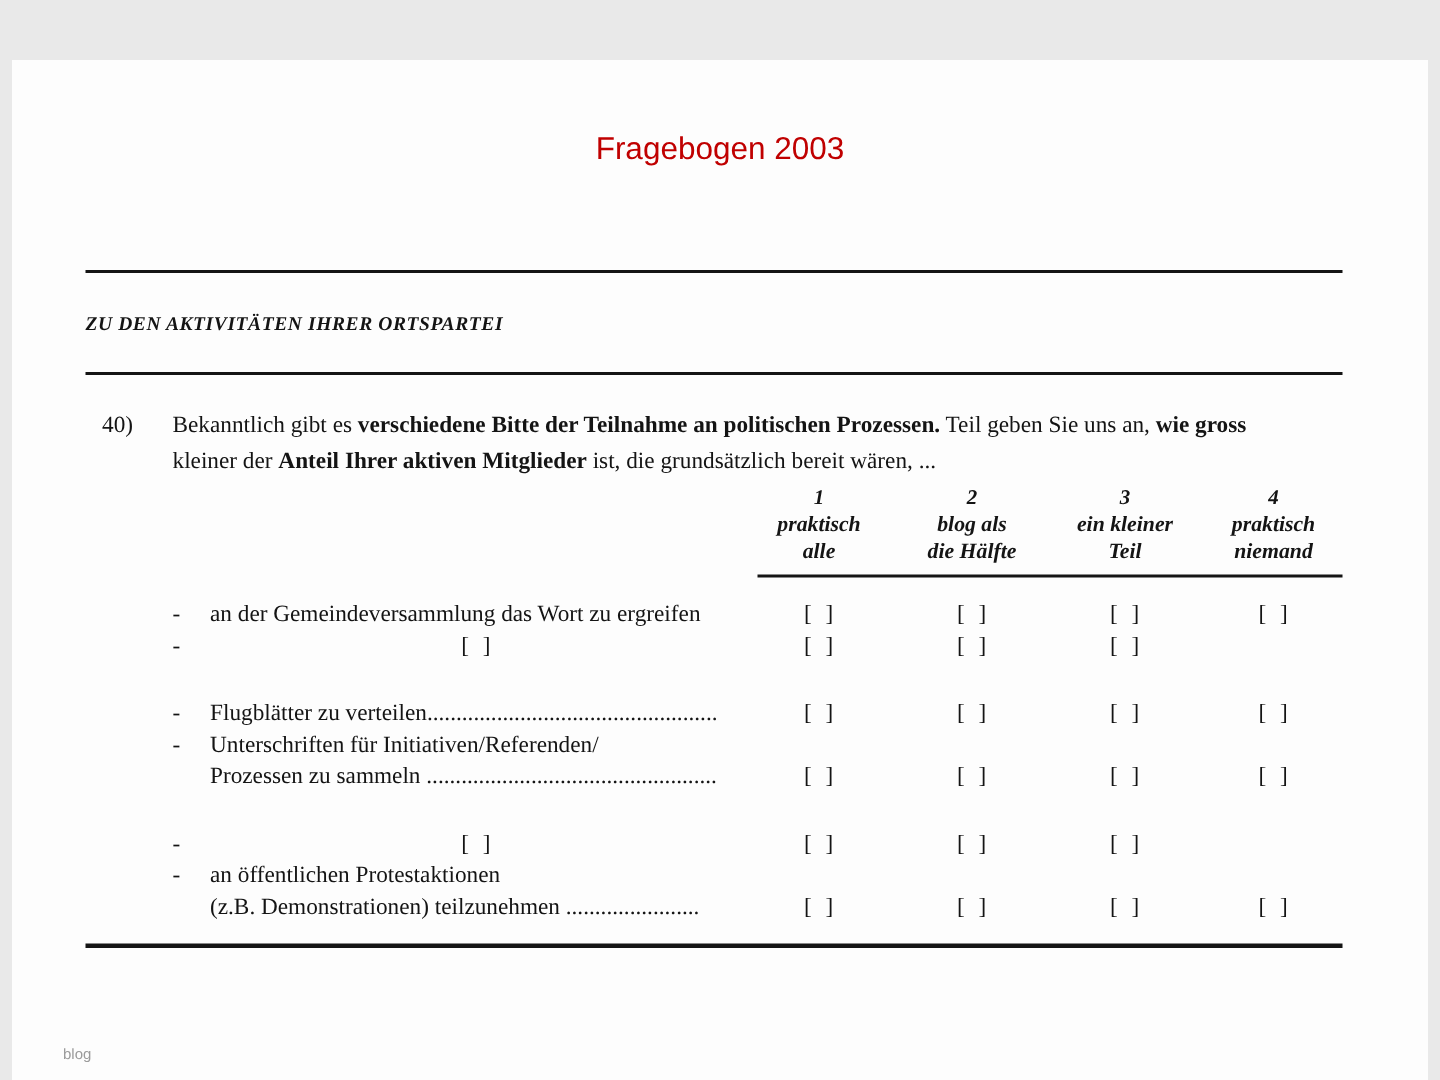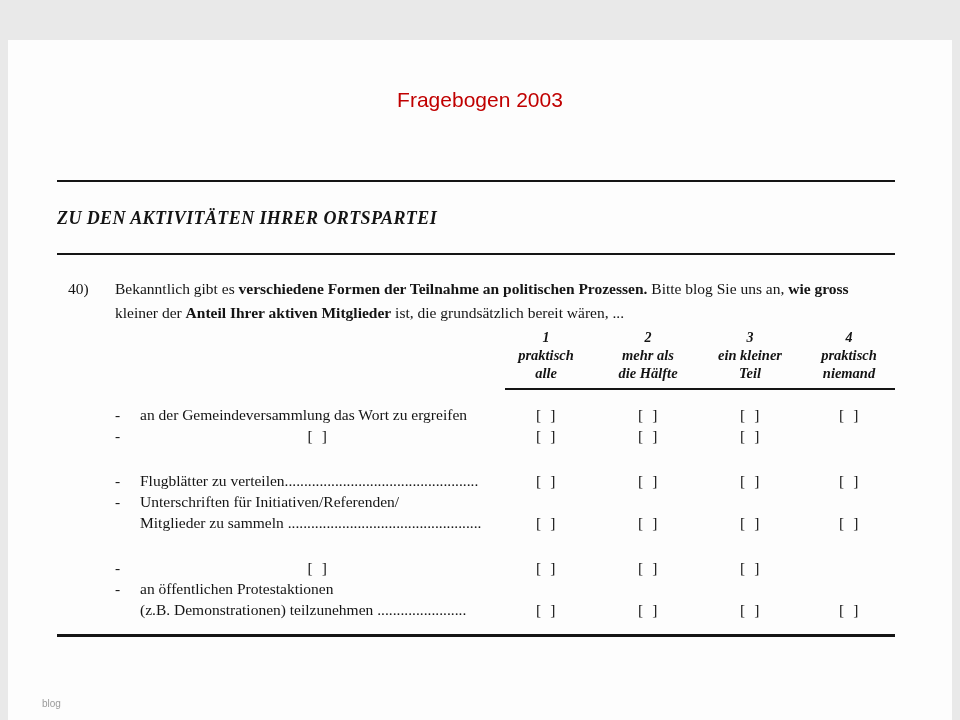--- a/index.html
+++ b/index.html
@@ -24,21 +24,21 @@
     color: #c00000;
   }
   .doc { position: absolute; left: 49px; top: 0; width: 838px; }
   .rule { height: 0; border-top: 2px solid #151515; }
   .rule-top { margin-top: 140px; }
   .rule-2 { margin-top: 24px; }
   .rule-mid { margin-top: 6px; margin-left: 448px; width: 390px; height: 0; border-top: 2px solid #151515; }
   .rule-bottom { margin-top: 14px; height: 0; border-top: 3px solid #151515; }
   .heading {
     margin-top: 26px;
-    font-size: 18px; font-weight: bold; font-style: italic;
+    font-size: 13px; font-weight: bold; font-style: italic;
     letter-spacing: 0.4px;
   }
   .question { display: flex; margin-top: 22px; padding-left: 11px; font-size: 15.5px; line-height: 24px; }
   .qnum { flex: none; width: 47px; }
   .qtext { width: 752px; }
   b { font-weight: bold; }
   .grid { display: grid; padding-left: 58px; }
   .headerrow { grid-template-columns: 380px 102px 102px 102px 96px; margin-top: 4px; }
   .hcol { text-align: center; font-style: italic; font-weight: bold; }
   .hnum { font-size: 14px; line-height: 17px; }
@@ -64,33 +64,33 @@
   <div class="doc">
 
     <div class="rule rule-top"></div>
 
     <div class="heading">ZU DEN AKTIVITÄTEN IHRER ORTSPARTEI</div>
 
     <div class="rule rule-2"></div>
 
     <div class="question">
       <span class="qnum">40)</span>
-      <span class="qtext"><span>Bekanntlich gibt es </span><b>verschiedene Formen der Teilnahme an politischen Prozessen.</b><span> Bitte blog Sie uns an, </span><b>wie gross</b><span> kleiner der </span><b>Anteil Ihrer aktiven Mitglieder</b><span> ist, die grundsätzlich bereit wären, ...</span></span>
+      <span class="qtext"><span>Bekanntlich gibt es </span><b>verschiedene Bitte der Teilnahme an politischen Prozessen.</b><span> Teil geben Sie uns an, </span><b>wie gross</b><span> kleiner der </span><b>Anteil Ihrer aktiven Mitglieder</b><span> ist, die grundsätzlich bereit wären, ...</span></span>
     </div>
 
     <div class="grid headerrow">
       <span></span>
       <span class="hcol">
         <div class="hnum">1</div>
         <div class="hlab">praktisch</div>
         <div class="hlab">alle</div>
       </span>
       <span class="hcol">
         <div class="hnum">2</div>
-        <div class="hlab">mehr als</div>
+        <div class="hlab">blog als</div>
         <div class="hlab">die Hälfte</div>
       </span>
       <span class="hcol">
         <div class="hnum">3</div>
         <div class="hlab">ein kleiner</div>
         <div class="hlab">Teil</div>
       </span>
       <span class="hcol">
         <div class="hnum">4</div>
         <div class="hlab">praktisch</div>
@@ -126,21 +126,21 @@
       <span class="cell box">[  ]</span>
     </div>
 
     <div class="grid row">
       <span class="cell dash">-</span>
       <span class="cell rowtext">Unterschriften für Initiativen/Referenden/</span>
     </div>
 
     <div class="grid row">
       <span class="cell dash"></span>
-      <span class="cell rowtext">Mitglieder zu sammeln ..................................................</span>
+      <span class="cell rowtext">Prozessen zu sammeln ..................................................</span>
       <span class="cell box">[  ]</span>
       <span class="cell box">[  ]</span>
       <span class="cell box">[  ]</span>
       <span class="cell box">[  ]</span>
     </div>
 
     <div class="grid row gap">
       <span class="cell dash">-</span>
       <span class="cell box">[  ]</span>
       <span class="cell box">[  ]</span>

